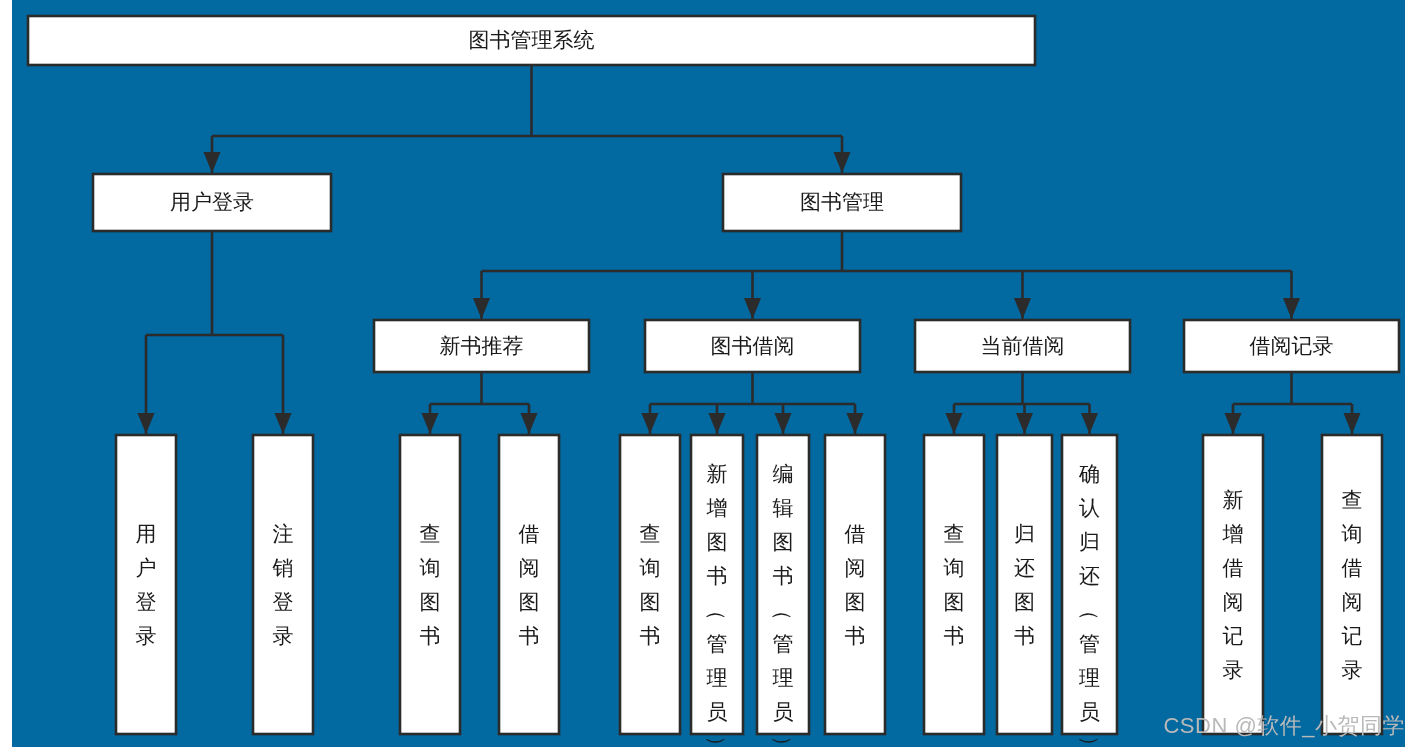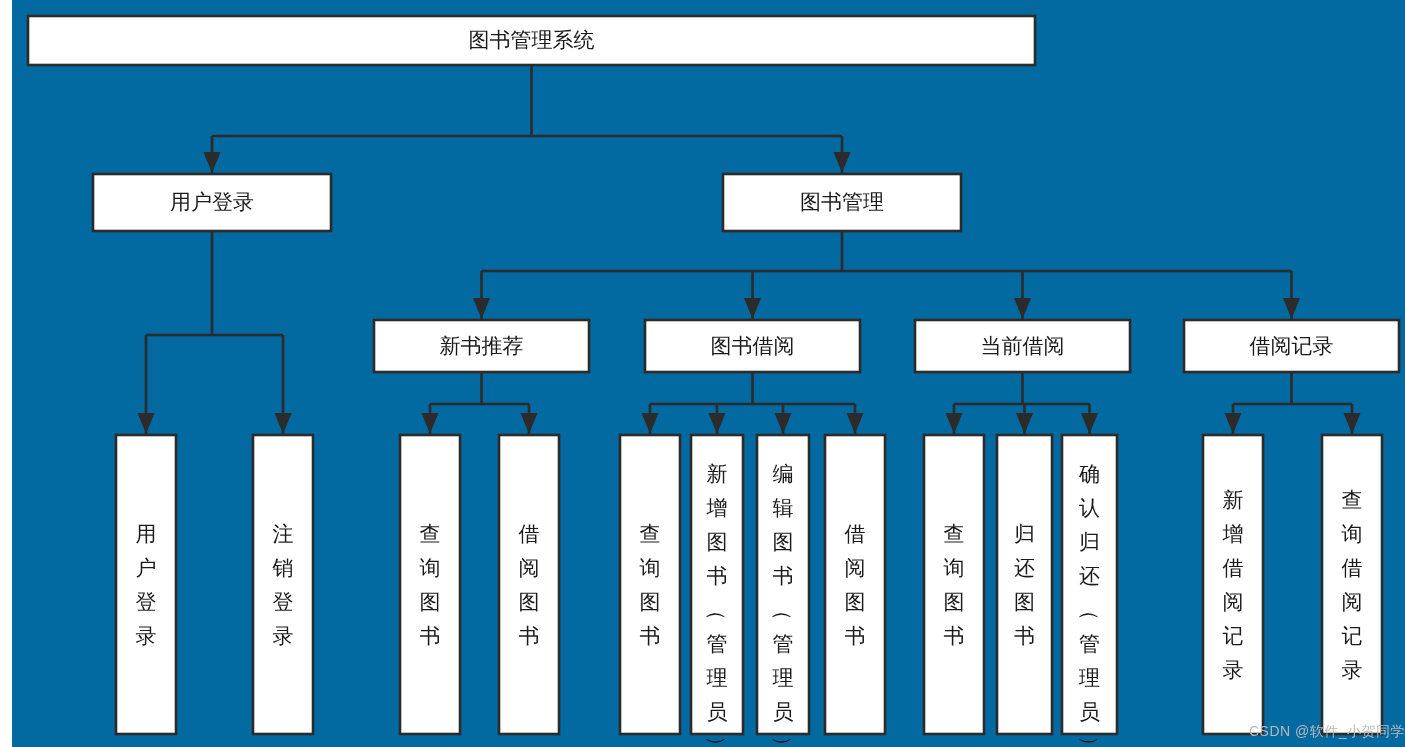--- a/index.html
+++ b/index.html
@@ -54,21 +54,21 @@
     font-family: "Liberation Sans", "DejaVu Sans", sans-serif;
     font-size: 21px;
     fill: #1a1a1a;
     text-anchor: middle;
   }
   .watermark {
     position: absolute;
     right: 12px;
     bottom: 6px;
     font-family: "Liberation Sans", "DejaVu Sans", sans-serif;
-    font-size: 14px;
+    font-size: 22px;
     color: #b9b9b9;
     letter-spacing: 0.5px;
     white-space: nowrap;
     user-select: none;
   }
 </style>
 </head>
 <body>
 
 <div id="diagram-root">

